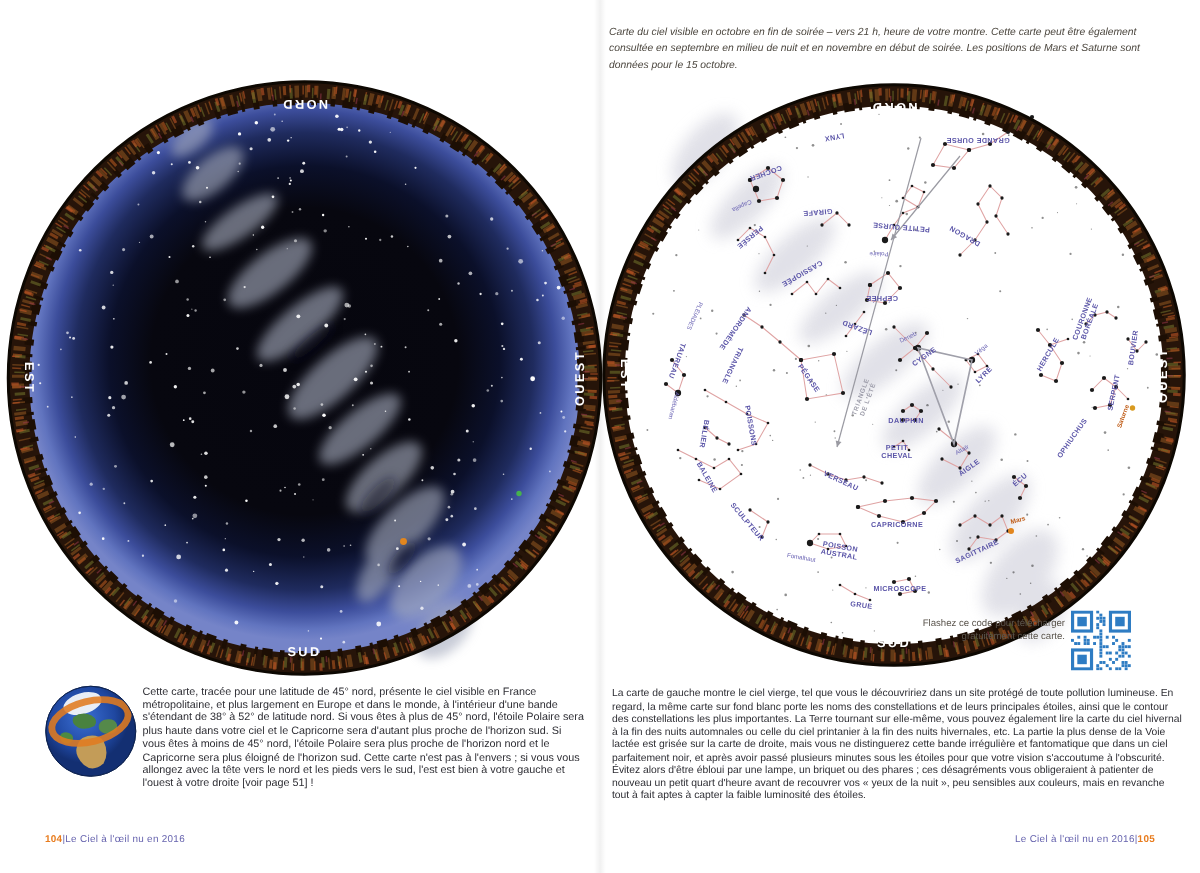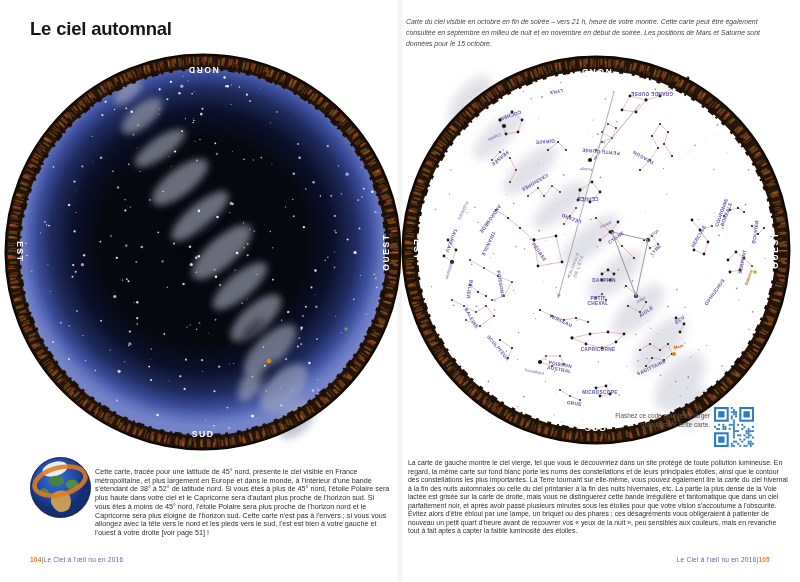--- a/index.html
+++ b/index.html
@@ -4,21 +4,21 @@
 <style>
   html,body{margin:0;padding:0;background:#fff;}
   #page{position:relative;width:800px;height:582px;background:#ffffff;overflow:hidden;
         font-family:"Liberation Sans",sans-serif;}
   #gutter{position:absolute;left:396px;top:0;width:8px;height:582px;
         background:linear-gradient(90deg,rgba(0,0,0,0),rgba(0,0,0,.055),rgba(0,0,0,0));}
   #title{position:absolute;left:30px;top:18px;font-size:18.5px;font-weight:700;color:#161616;
         letter-spacing:-.2px;}
   #caption{position:absolute;left:406px;top:16px;width:382px;font-size:6.9px;font-style:italic;
         color:#4c473f;line-height:1.62;}
-  #left-body{position:absolute;left:95px;top:468px;width:296px;font-size:7.2px;line-height:8.7px;
+  #left-body{position:absolute;left:95px;top:457px;width:296px;font-size:7.2px;line-height:8.7px;
         color:#2e2e34;}
   #right-body{position:absolute;left:408px;top:459px;width:381px;font-size:6.9px;line-height:8.5px;
         color:#2e2e34;}
   #qr-caption{position:absolute;left:614px;top:412px;width:96px;font-size:6.4px;line-height:1.4;
         text-align:right;color:#5a544c;}
   #qr-box{position:absolute;left:714px;top:407px;width:40px;height:40px;}
   #globe-box{position:absolute;left:29px;top:456px;width:63px;height:63px;}
   .footer{position:absolute;top:556px;font-size:6.6px;letter-spacing:.2px;}
   #footer-left{left:30px;}
   #footer-right{right:30px;text-align:right;}
@@ -30,21 +30,20 @@
   .sl{font:400 4.1px "Liberation Sans",sans-serif;fill:#6b64b4;}
   .pl{font:700 4.3px "Liberation Sans",sans-serif;fill:#bf5a14;}
   .gl{font:700 4.3px "Liberation Sans",sans-serif;fill:#9b9ba8;letter-spacing:.5px;}
 </style>
 </head>
 <body>
 
 <div id="page">
   <div id="gutter"></div>
 
-  <div id="title">Le ciel automnal</div>
 
   <div id="caption">Carte du ciel visible en octobre en fin de soirée – vers 21 h, heure de votre montre. Cette carte peut être également consultée en septembre en milieu de nuit et en novembre en début de soirée. Les positions de Mars et Saturne sont données pour le 15 octobre.</div>
 
   <svg id="sky" width="800" height="582" viewBox="0 0 800 582" style="position:absolute;left:0;top:0">
       <defs>
         <radialGradient id="skyg" cx="50%" cy="47%">
           <stop offset="0%" stop-color="#06060e"></stop>
           <stop offset="55%" stop-color="#07070f"></stop>
           <stop offset="70%" stop-color="#0b102a"></stop>
           <stop offset="82%" stop-color="#1f2b5e"></stop>

